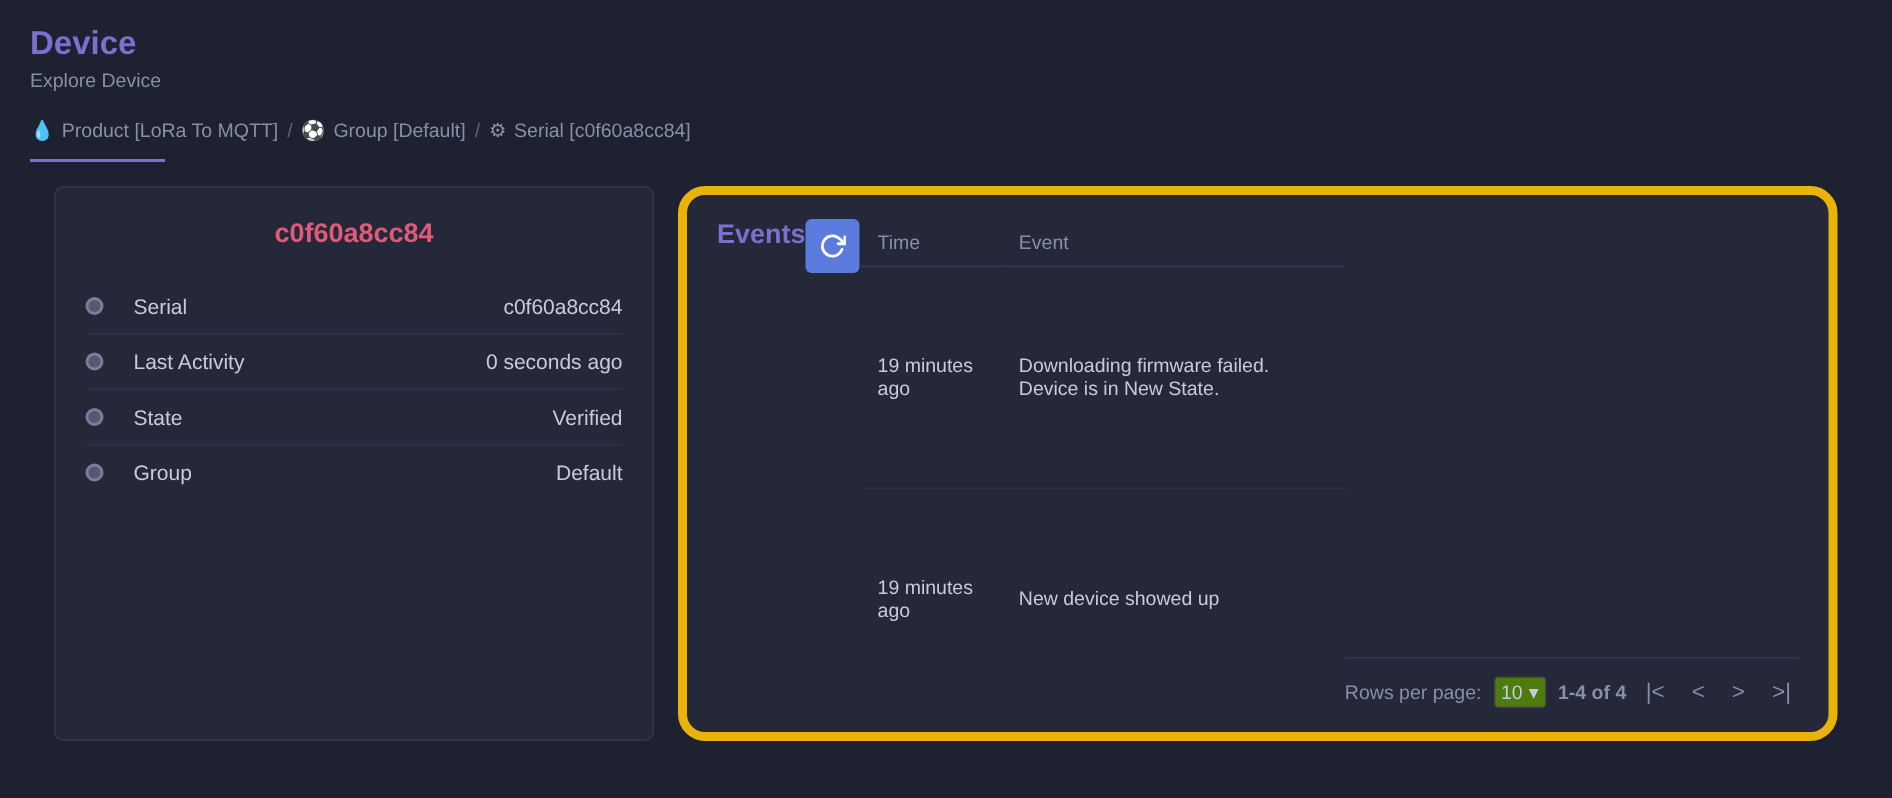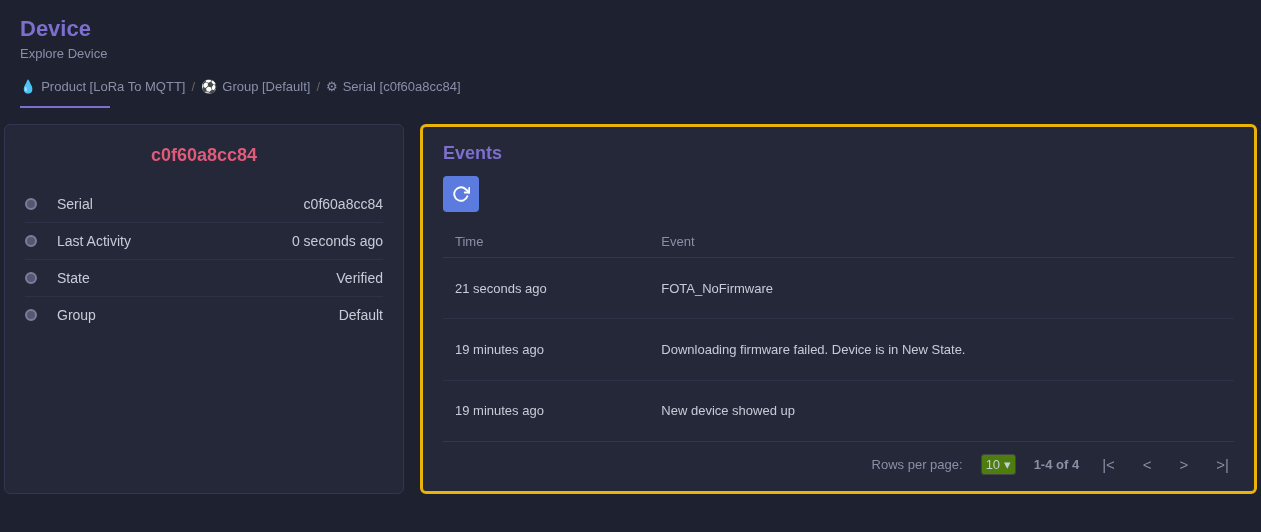--- a/index.html
+++ b/index.html
@@ -48,21 +48,21 @@
     }
     .tab-underline {
       border-bottom: 2px solid #7c6fcd;
       width: 90px;
       margin-top: 12px;
       margin-left: 0;
     }
     .content-area {
       display: flex;
       gap: 16px;
-      padding: 16px 4px;
+      padding: 16px 36px;
       height: calc(532px - 130px);
     }
     
     .device-info-panel {
       background-color: #252838;
       border: 1px solid #333650;
       border-radius: 6px;
       width: 400px;
       min-width: 400px;
       padding: 20px;
@@ -102,26 +102,26 @@
       font-size: 14px;
     }
     .info-value {
       color: #c8ccd8;
       font-size: 14px;
       text-align: right;
     }
     
     .events-panel {
       background-color: #252838;
-      border: 3px solid #eab308;
-      border-radius: 6px;
+      border: 6px solid #eab308;
+      border-radius: 18px;
       flex: 1;
       padding: 16px 20px;
       display: flex;
-      flex-direction: column;
+      flex-direction: row;
     }
     .events-title {
       color: #7c6fcd;
       font-size: 18px;
       font-weight: 600;
       margin-bottom: 12px;
     }
     .refresh-btn {
       background-color: #5b7bde;
       border: none;
@@ -155,21 +155,21 @@
       color: #c8ccd8;
       border-bottom: 1px solid #2e3248;
     }
     .events-table tr:last-child td {
       border-bottom: none;
     }
     .pagination-row {
       display: flex;
       align-items: center;
       justify-content: flex-end;
-      gap: 18px;
+      gap: 8px;
       padding-top: 12px;
       border-top: 1px solid #333650;
       margin-top: auto;
     }
     .pagination-label {
       color: #8a8fa8;
       font-size: 13px;
     }
     .rows-select {
       background-color: #4d7c0f;
@@ -268,24 +268,20 @@
       </svg>
     </button>
     <table class="events-table">
       <thead>
         <tr>
           <th id="col-time-header">Time</th>
           <th id="col-event-header">Event</th>
         </tr>
       </thead>
       <tbody id="events-tbody">
-          <tr>
-    <td>21 seconds ago</td>
-    <td>FOTA_NoFirmware</td>
-  </tr>
           <tr>
     <td>19 minutes ago</td>
     <td>Downloading firmware failed. Device is in New State.</td>
   </tr>
           <tr>
     <td>19 minutes ago</td>
     <td>New device showed up</td>
   </tr>
         </tbody>
     </table>

